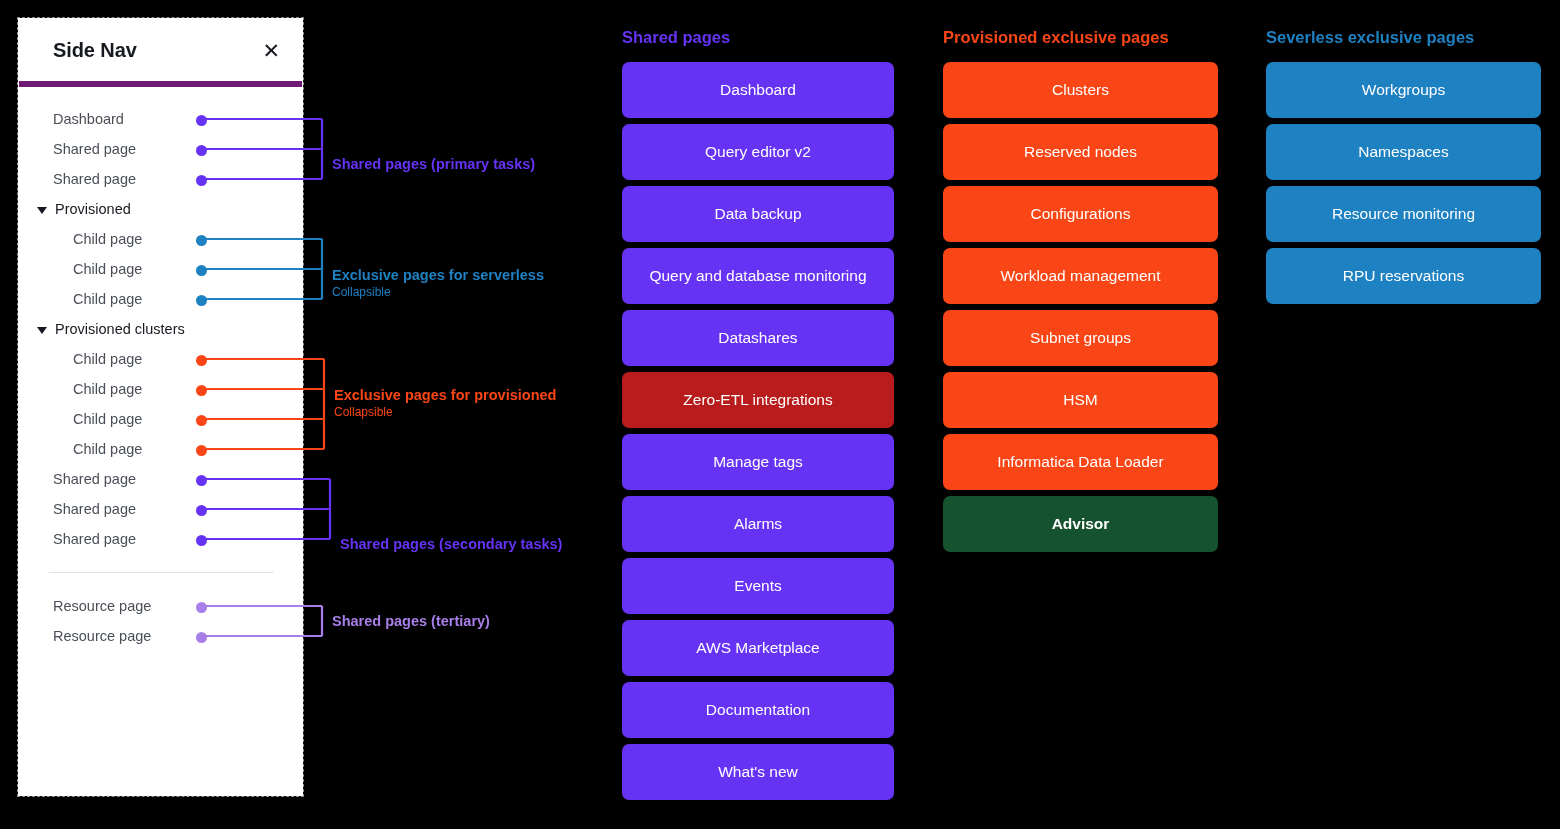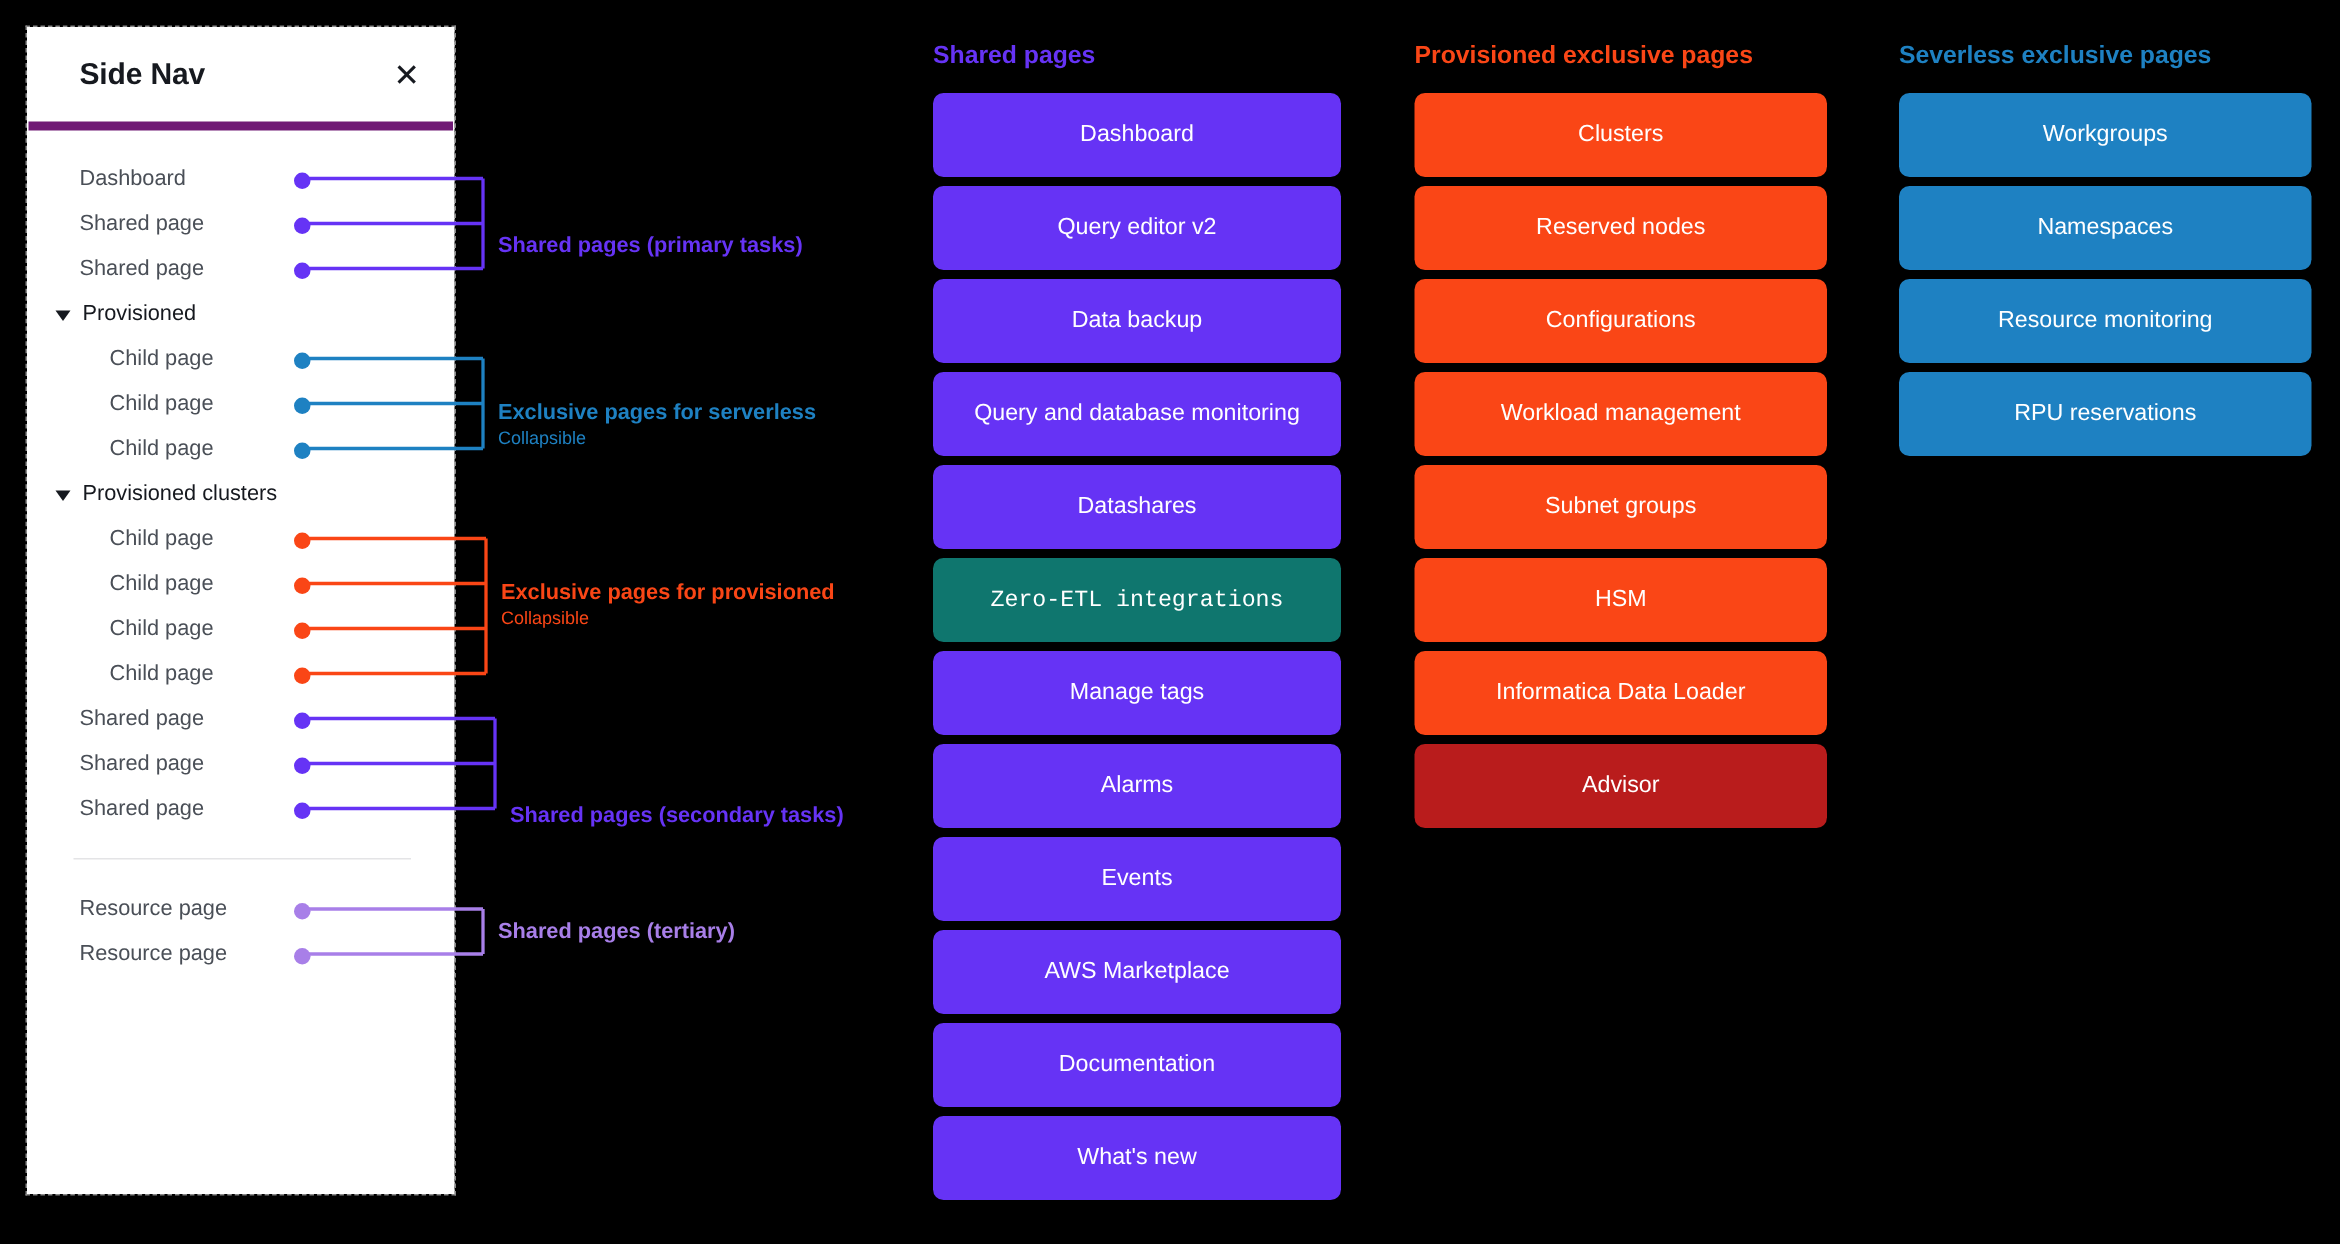--- a/index.html
+++ b/index.html
@@ -275,41 +275,41 @@
   </div>
 
 <div class="column" id="col-shared">
   <div class="column-title" style="color: rgb(102, 51, 245);">Shared pages</div>
   <div class="card-list">
       <div class="card" style="background: rgb(102, 51, 245);">Dashboard</div>
       <div class="card" style="background: rgb(102, 51, 245);">Query editor v2</div>
       <div class="card" style="background: rgb(102, 51, 245);">Data backup</div>
       <div class="card" style="background: rgb(102, 51, 245);">Query and database monitoring</div>
       <div class="card" style="background: rgb(102, 51, 245);">Datashares</div>
-      <div class="card" style="background: #0f766e; font-family: Liberation Mono, monospace;">Zero-ETL integrations</div>
+      <div class="card" style="background: #b91c1c;">Zero-ETL integrations</div>
       <div class="card" style="background: rgb(102, 51, 245);">Manage tags</div>
       <div class="card" style="background: rgb(102, 51, 245);">Alarms</div>
       <div class="card" style="background: rgb(102, 51, 245);">Events</div>
       <div class="card" style="background: rgb(102, 51, 245);">AWS Marketplace</div>
       <div class="card" style="background: rgb(102, 51, 245);">Documentation</div>
       <div class="card" style="background: rgb(102, 51, 245);">What's new</div>
     </div>
 </div>
 
 <div class="column" id="col-provisioned">
   <div class="column-title" style="color: rgb(250, 70, 22);">Provisioned exclusive pages</div>
   <div class="card-list">
       <div class="card" style="background: rgb(250, 70, 22);">Clusters</div>
       <div class="card" style="background: rgb(250, 70, 22);">Reserved nodes</div>
       <div class="card" style="background: rgb(250, 70, 22);">Configurations</div>
       <div class="card" style="background: rgb(250, 70, 22);">Workload management</div>
       <div class="card" style="background: rgb(250, 70, 22);">Subnet groups</div>
       <div class="card" style="background: rgb(250, 70, 22);">HSM</div>
       <div class="card" style="background: rgb(250, 70, 22);">Informatica Data Loader</div>
-      <div class="card" style="background: #b91c1c;">Advisor</div>
+      <div class="card" style="background: #14532d; font-weight: bold;">Advisor</div>
     </div>
 </div>
 
 <div class="column" id="col-serverless">
   <div class="column-title" style="color: rgb(30, 129, 194);">Severless exclusive pages</div>
   <div class="card-list">
       <div class="card" style="background: rgb(30, 129, 194);">Workgroups</div>
       <div class="card" style="background: rgb(30, 129, 194);">Namespaces</div>
       <div class="card" style="background: rgb(30, 129, 194);">Resource monitoring</div>
       <div class="card" style="background: rgb(30, 129, 194);">RPU reservations</div>

